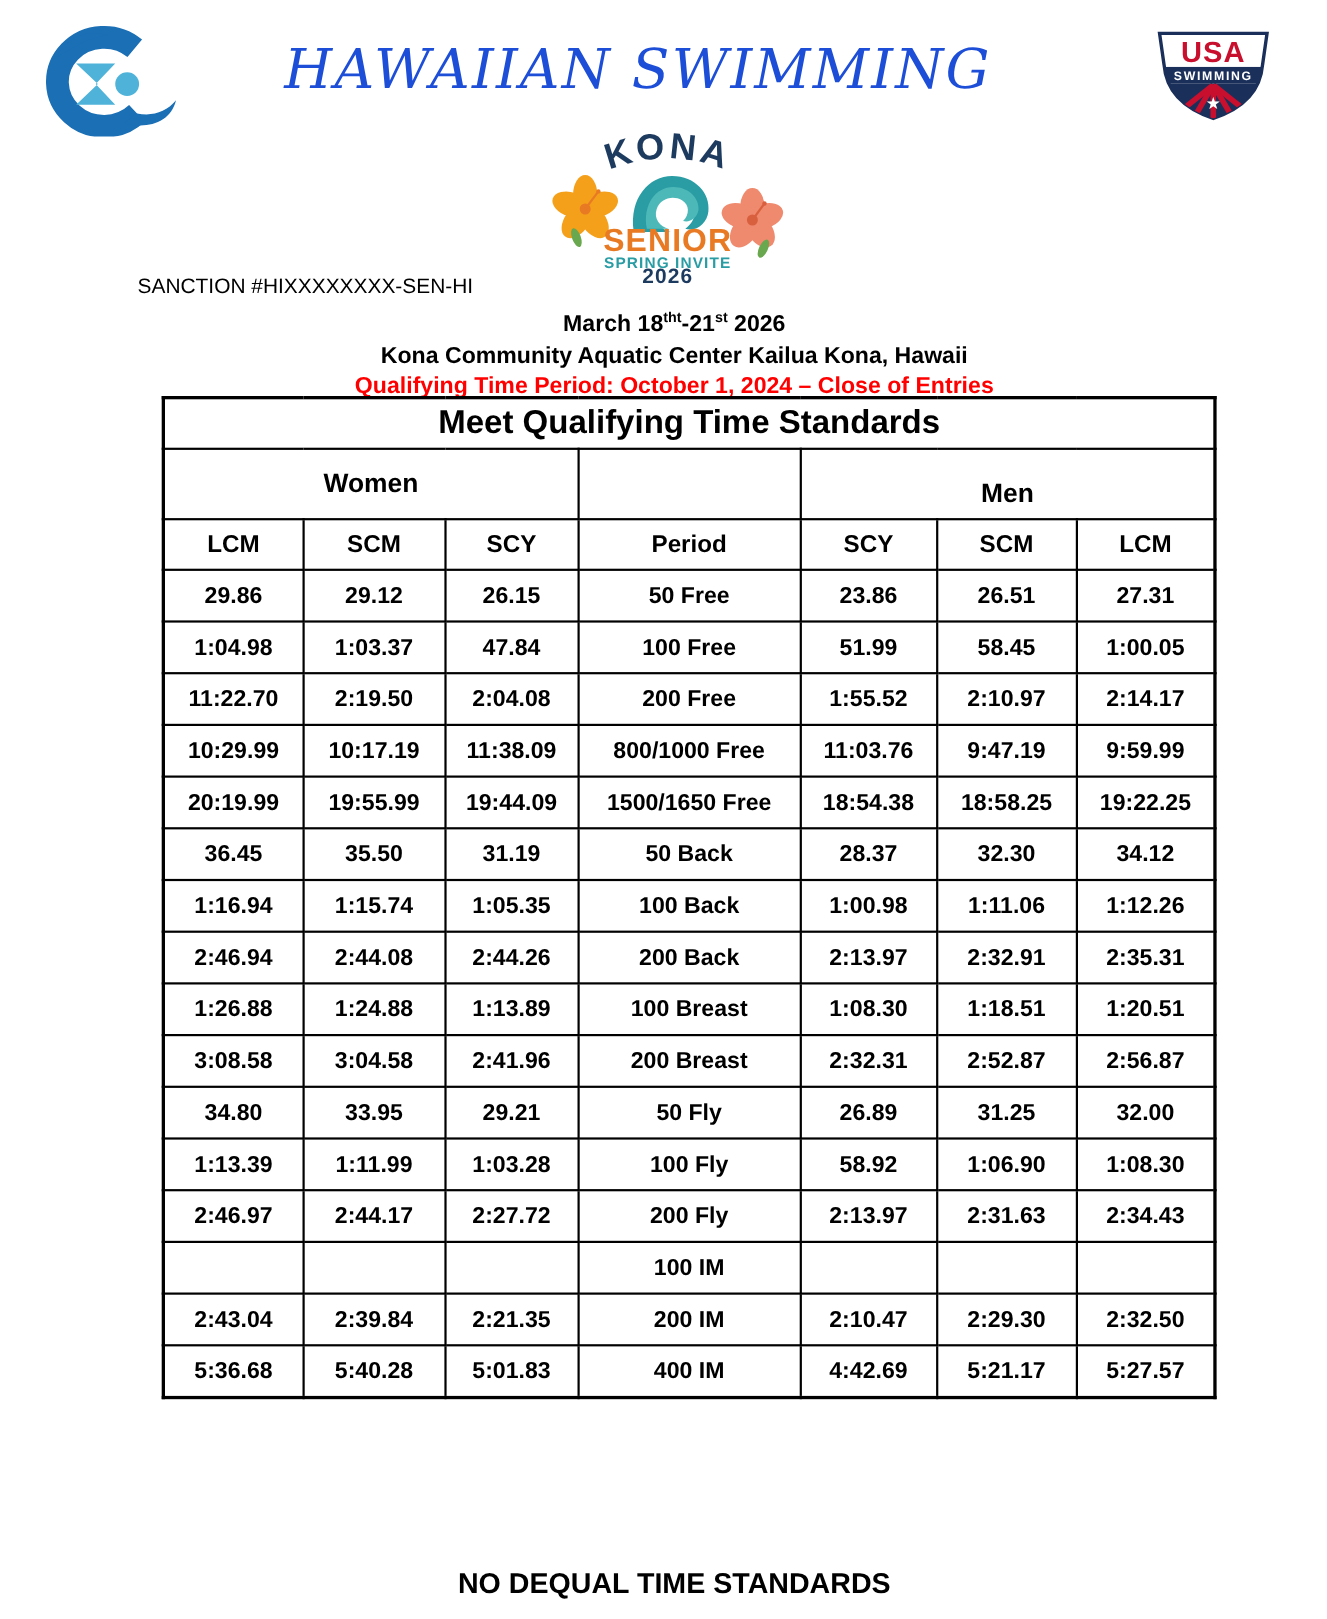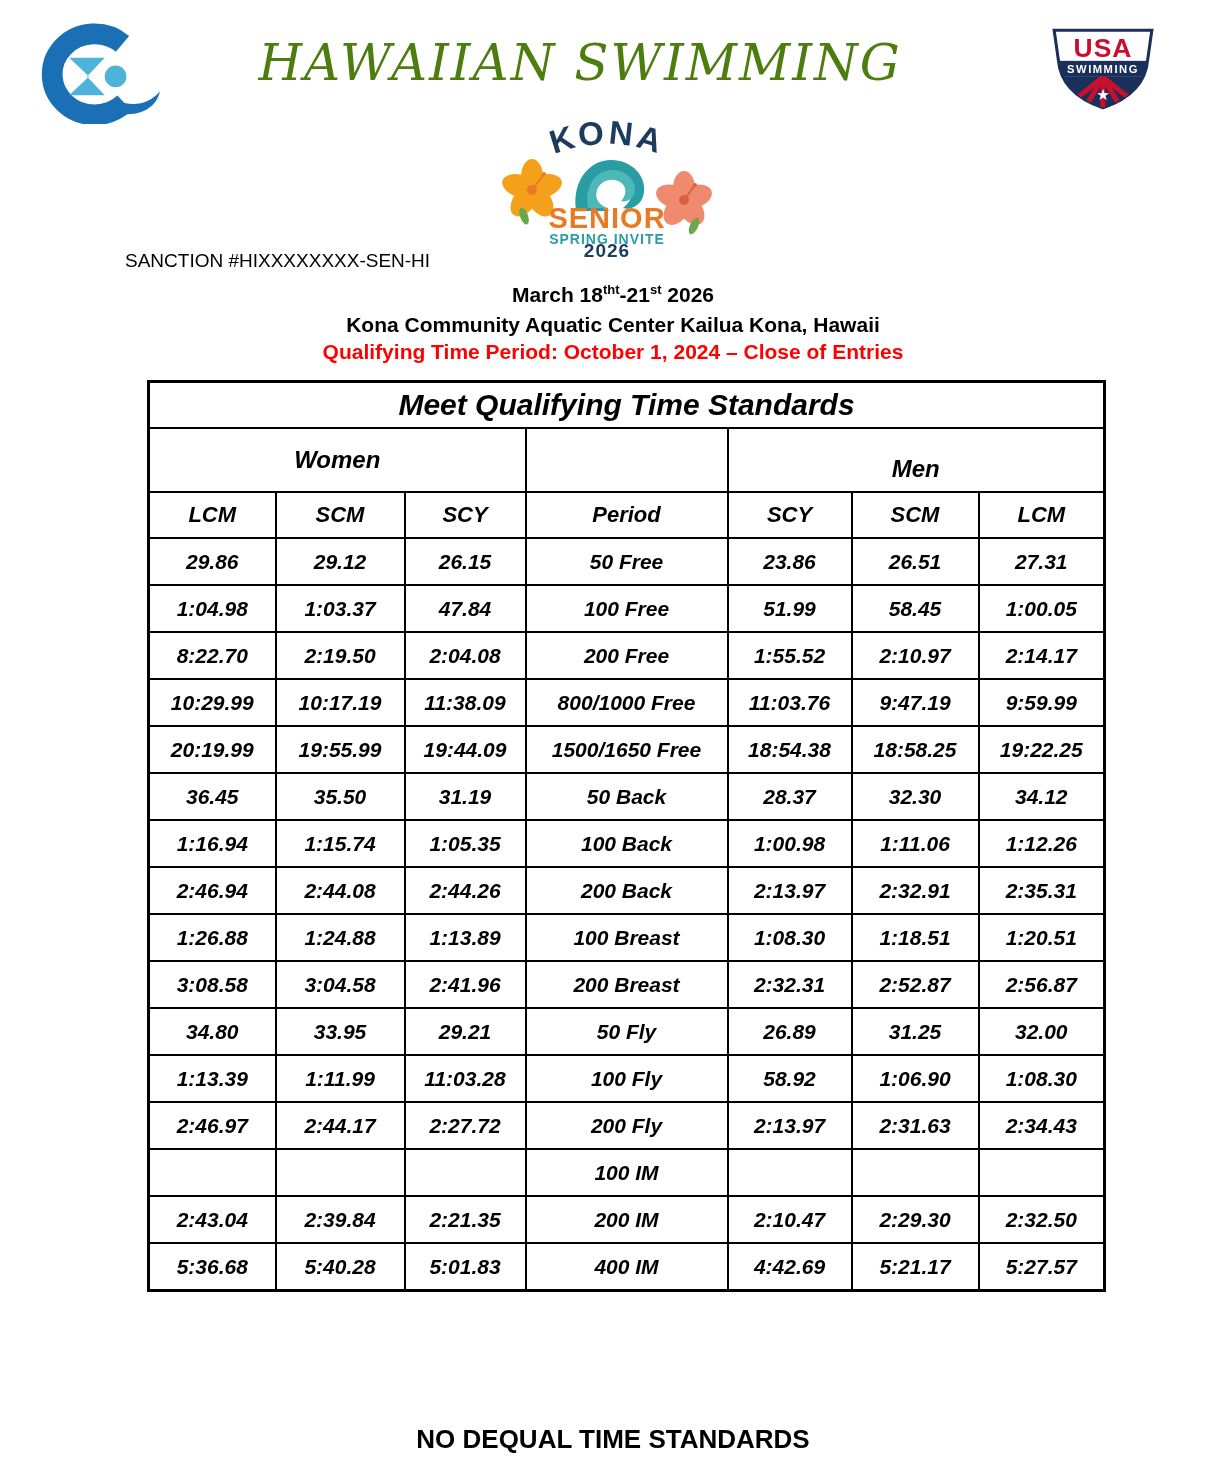--- a/index.html
+++ b/index.html
@@ -15,36 +15,36 @@
   
   .hs-logo{position:absolute;left:12px;top:20px;width:148px;height:104px;}
   .org-title{
     position:absolute;left:0;top:34px;width:1160px;
     text-align:center;
     font-family:"DejaVu Serif",serif;
     font-style:italic;
     font-weight:500;
     font-size:50px;
     letter-spacing:2px;
-    color:#4d7c0f;
+    color:#1d4ed8;
   }
   .usa-logo{position:absolute;left:1046px;top:26px;width:114px;height:86px;}
   .kona-logo{position:absolute;left:496px;top:118px;width:222px;height:140px;}
   .sanction{
     position:absolute;left:85px;top:250px;
     font-size:19px;letter-spacing:0px;margin-left:40px;
   }
   .meet-info{
     position:absolute;left:10px;top:281px;width:1206px;
     text-align:center;font-weight:bold;font-size:21px;line-height:27px;
   }
   .meet-info .sup{font-size:13px;position:relative;top:-8px;}
   .meet-info .qual{color:#ff0000;}
   
-  .std-table-wrap{position:absolute;left:147px;top:380px;font-style:italic;}
+  .std-table-wrap{position:absolute;left:147px;top:360px;}
   table.std{
     border-collapse:collapse;
     table-layout:fixed;
     width:956px;
     border:3px solid #000;
   }
   table.std td,table.std th{
     border:2px solid #000;
     text-align:center;
     font-weight:bold;
@@ -197,21 +197,21 @@
           <tr>
             <td>1:04.98</td>
             <td>1:03.37</td>
             <td>47.84</td>
             <td>100 Free</td>
             <td>51.99</td>
             <td>58.45</td>
             <td>1:00.05</td>
           </tr>
           <tr>
-            <td>8:22.70</td>
+            <td>11:22.70</td>
             <td>2:19.50</td>
             <td>2:04.08</td>
             <td>200 Free</td>
             <td>1:55.52</td>
             <td>2:10.97</td>
             <td>2:14.17</td>
           </tr>
           <tr>
             <td>10:29.99</td>
             <td>10:17.19</td>
@@ -280,21 +280,21 @@
             <td>33.95</td>
             <td>29.21</td>
             <td>50 Fly</td>
             <td>26.89</td>
             <td>31.25</td>
             <td>32.00</td>
           </tr>
           <tr>
             <td>1:13.39</td>
             <td>1:11.99</td>
-            <td>11:03.28</td>
+            <td>1:03.28</td>
             <td>100 Fly</td>
             <td>58.92</td>
             <td>1:06.90</td>
             <td>1:08.30</td>
           </tr>
           <tr>
             <td>2:46.97</td>
             <td>2:44.17</td>
             <td>2:27.72</td>
             <td>200 Fly</td>

